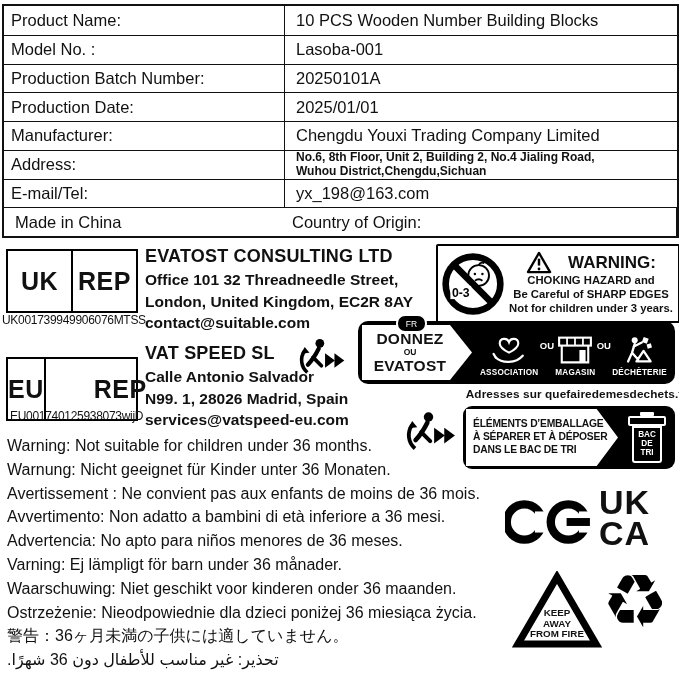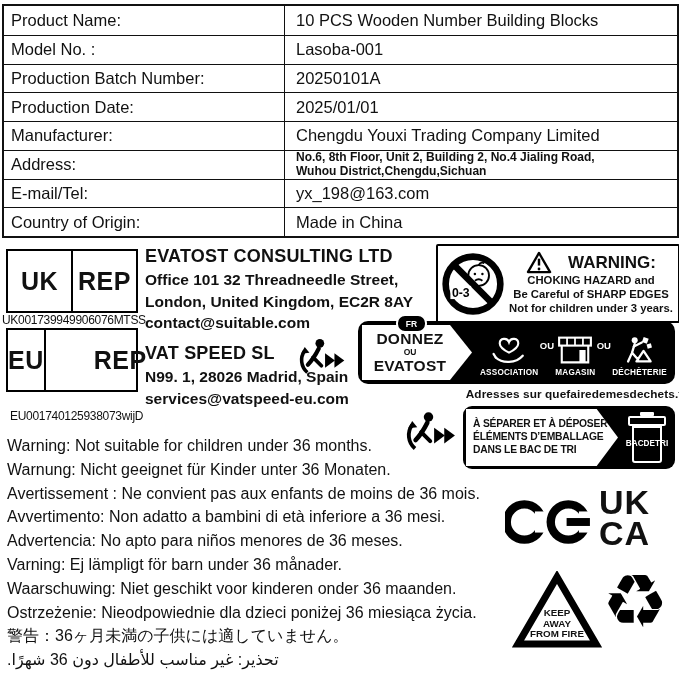--- a/index.html
+++ b/index.html
@@ -28,41 +28,41 @@
   .rep-line{font-size:15.5px;font-weight:600;line-height:21.5px;}
   
   .warn-box{position:absolute;left:436px;top:244px;width:236px;height:75px;border:2px solid #000;border-radius:2px;
     display:flex;align-items:center;padding:0 2px;background:#fff;}
   .warn-text{flex:1;text-align:center;}
   .warn-title-row{display:flex;align-items:center;justify-content:center;gap:16px;font-size:17px;font-weight:600;}
   .warn-line{font-size:11.3px;font-weight:600;line-height:13.8px;white-space:nowrap;}
   
   .donnez-banner{position:absolute;left:358px;top:321px;width:317px;height:63px;background:#000;border-radius:10px;}
   .fr-badge{position:absolute;left:38px;top:-7px;width:27px;height:15px;background:#000;border:2px solid #fff;border-radius:9px;
-    color:#fff;font-size:8.5px;font-weight:700;display:flex;align-items:center;justify-content:center;z-index:3;}
+    color:#fff;font-size:8.5px;font-weight:400;display:flex;align-items:center;justify-content:center;z-index:3;}
   .donnez-arrow{position:absolute;left:4px;top:4px;bottom:4px;width:110px;background:#fff;
     clip-path:polygon(0 0,80% 0,100% 50%,80% 100%,0 100%);
     display:flex;flex-direction:column;align-items:center;justify-content:center;line-height:1;padding-right:14px;box-sizing:border-box;}
   .donnez-big{font-size:15.5px;font-weight:800;letter-spacing:0.3px;}
   .donnez-ou{font-size:8.5px;font-weight:700;margin:1.5px 0;}
   .donnez-options{position:absolute;left:118px;right:4px;top:0;bottom:0;display:flex;align-items:center;justify-content:space-between;padding:0 4px;}
   .option{display:flex;flex-direction:column;align-items:center;justify-content:flex-end;height:100%;padding:6px 0 7px 0;box-sizing:border-box;}
   .option-label{color:#fff;font-size:8.2px;font-weight:700;letter-spacing:0.2px;margin-top:3px;}
   .sep-ou{color:#fff;font-size:9.5px;font-weight:700;margin-bottom:14px;}
   .adresses{position:absolute;left:412px;top:387px;width:275px;text-align:right;font-size:11.8px;font-weight:700;letter-spacing:0.1px;}
   .pack-banner{position:absolute;left:463px;top:406px;width:212px;height:63px;background:#000;border-radius:9px;}
   .pack-arrow{position:absolute;left:3px;top:3px;bottom:3px;width:152px;background:#fff;
     clip-path:polygon(0 0,86% 0,100% 50%,86% 100%,0 100%);
     display:flex;flex-direction:column;justify-content:center;padding-left:7px;box-sizing:border-box;}
   .pack-line{font-size:10.3px;font-weight:800;line-height:12.8px;letter-spacing:-0.2px;white-space:nowrap;}
   .bin{position:absolute;right:9px;top:6px;width:38px;height:51px;}
   .bin-handle{width:14px;height:4px;background:#fff;margin:0 auto;border-radius:1px;}
   .bin-lid{width:34px;height:6px;background:#000;border:2px solid #fff;border-radius:2px;margin:0 auto;}
   .bin-body{width:26px;height:33px;background:#000;border:2px solid #fff;border-radius:0 0 3px 3px;margin:0 auto;
-    display:flex;flex-direction:row;align-items:center;justify-content:center;}
+    display:flex;flex-direction:column;align-items:center;justify-content:center;}
   .bin-line{color:#fff;font-size:8.2px;font-weight:800;line-height:8.8px;}
   
   .warnings{position:absolute;left:7px;top:434px;width:540px;}
   .warning-line{font-size:16px;line-height:23.8px;white-space:nowrap;}
   .warning-line.rtl{direction:rtl;text-align:left;}
   
   .ce-mark{position:absolute;left:505px;top:491px;}
   .ukca-mark{position:absolute;left:599px;top:487px;font-size:34px;font-weight:800;line-height:31px;letter-spacing:1px;}
   .fire-mark{position:absolute;left:512px;top:571px;width:90px;height:80px;}
   .fire-text{position:absolute;left:0;top:37px;width:100%;text-align:center;font-size:9.8px;font-weight:600;line-height:10.5px;}
@@ -110,25 +110,25 @@
     <div class="cell val multi">
       <span>No.6, 8th Floor, Unit 2, Building 2, No.4 Jialing Road,</span>
       <span>Wuhou District,Chengdu,Sichuan</span>
     </div>
     <div class="cell lab">
         <span>E-mail/Tel:</span>
       </div>
     <div class="cell val">
         <span>yx_198@163.com</span>
       </div>
+    <div class="cell val">
+        <span>Made in China</span>
+      </div>
     <div class="cell lab">
         <span>Country of Origin:</span>
-      </div>
-    <div class="cell val">
-        <span>Made in China</span>
       </div>
   </div>
 
   <div class="rep-box" style="left:6px;top:249px;">
     <div class="rep-cell first">UK</div>
     <div class="rep-cell">REP</div>
   </div>
   <div class="rep-code" style="top:313px;">UK001739949906076MTSS</div>
   <div class="rep-text" style="top:246px;">
     <div class="rep-company">EVATOST CONSULTING LTD</div>
@@ -157,27 +157,28 @@
           <circle cx="17" cy="23.5" r="1.8" fill="#000"></circle>
         </svg>
         <span>WARNING:</span>
       </div>
       <div class="warn-line">CHOKING HAZARD and</div>
       <div class="warn-line">Be Careful of SHARP EDGES</div>
       <div class="warn-line">Not for children under 3 years.</div>
     </div>
   </div>
 
-  <div class="rep-box" style="left:6px;top:328px;gap:48px;">
+  <div class="rep-box" style="left:6px;top:357px;gap:48px;">
     <div class="rep-cell first">EU</div>
     <div class="rep-cell">REP</div>
   </div>
   <div class="rep-code" style="top:409px;padding-left:8px;">EU001740125938073wijD</div>
   <div class="rep-text" style="top:343px;">
     <div class="rep-company">VAT SPEED SL</div>
+    <div class="rep-line">Calle Antonio Salvador</div>
     <div class="rep-line">N99. 1, 28026 Madrid, Spain</div>
     <div class="rep-line">services@vatspeed-eu.com</div>
   </div>
 
   <svg style="position:absolute;left:299px;top:335px;" width="50" height="50" viewBox="0 0 48 48">
     <circle cx="20" cy="8" r="4.2" fill="#000"></circle>
     <path d="M19 13 C16 19 13 24 8.5 28.5" fill="none" stroke="#000" stroke-width="4" stroke-linecap="round"></path>
     <path d="M13.5 21.5 L21.5 29.5" stroke="#000" stroke-width="3.6" stroke-linecap="round"></path>
     <path d="M8 36 A15.5 15.5 0 0 1 5.5 15" fill="none" stroke="#000" stroke-width="3.4"></path>
     <path d="M2 18 L5.5 11.5 L10 17 Z" fill="#000"></path>
@@ -233,22 +234,22 @@
     <circle cx="20" cy="8" r="4.2" fill="#000"></circle>
     <path d="M19 13 C16 19 13 24 8.5 28.5" fill="none" stroke="#000" stroke-width="4" stroke-linecap="round"></path>
     <path d="M13.5 21.5 L21.5 29.5" stroke="#000" stroke-width="3.6" stroke-linecap="round"></path>
     <path d="M8 36 A15.5 15.5 0 0 1 5.5 15" fill="none" stroke="#000" stroke-width="3.4"></path>
     <path d="M2 18 L5.5 11.5 L10 17 Z" fill="#000"></path>
     <path d="M25 17.5 l9.5 7 l-9.5 7 z" fill="#000"></path>
     <path d="M34 17.5 l9.5 7 l-9.5 7 z" fill="#000"></path>
   </svg>
   <div class="pack-banner">
     <div class="pack-arrow">
+      <div class="pack-line">ÉLÉMENTS D’EMBALLAGE</div>
       <div class="pack-line">À SÉPARER ET À DÉPOSER</div>
-      <div class="pack-line">ÉLÉMENTS D’EMBALLAGE</div>
       <div class="pack-line">DANS LE BAC DE TRI</div>
     </div>
     <div class="bin">
       <div class="bin-handle"></div>
       <div class="bin-lid"></div>
       <div class="bin-body">
         <span class="bin-line">BAC</span>
         <span class="bin-line">DE</span>
         <span class="bin-line">TRI</span>
       </div>

